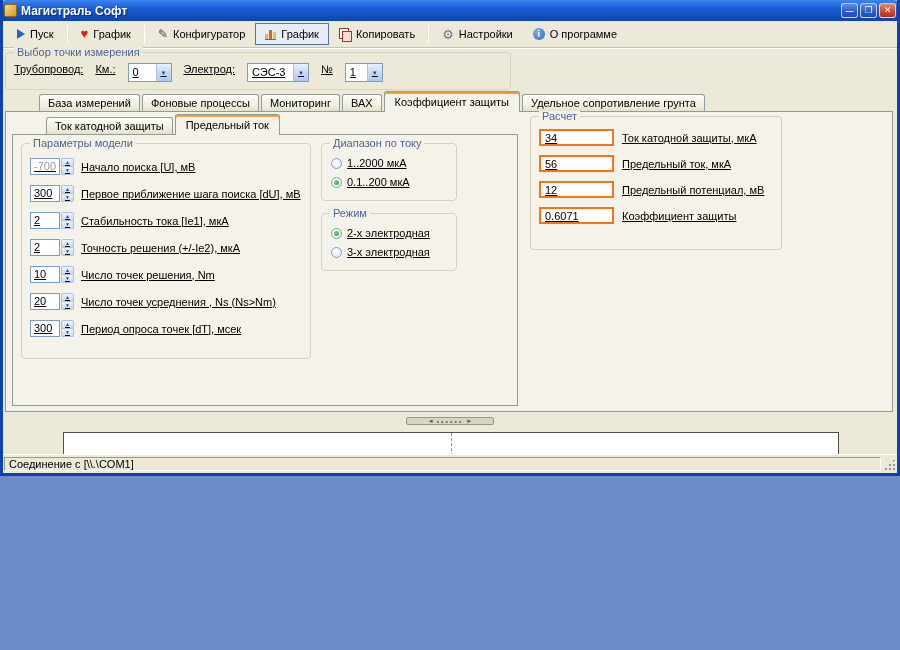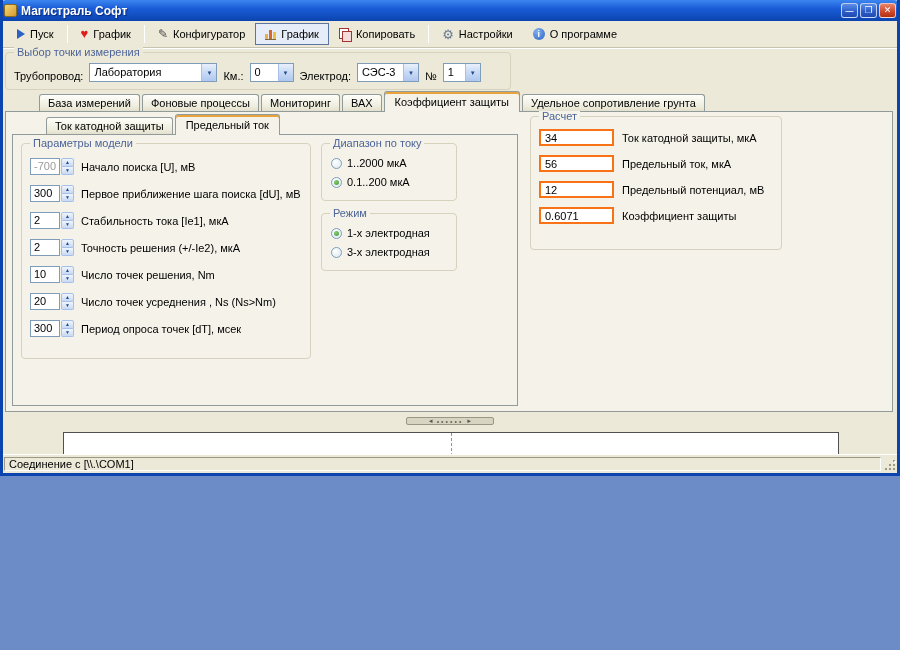--- a/index.html
+++ b/index.html
@@ -38,25 +38,25 @@
   .icon-copy{position:relative;width:12px;height:12px;}
   .icon-copy::before,.icon-copy::after{content:"";position:absolute;width:8px;height:9px;background:#fff;border:1px solid #A23333;}
   .icon-copy::before{left:0;top:0;}
   .icon-copy::after{left:3px;top:3px;background:#F6DBDB;}
   .icon-gear{color:#6A7B93;font-size:13px;line-height:13px;}
   .icon-info{width:12px;height:12px;border-radius:50%;background:radial-gradient(circle at 35% 30%,#7FB0F0,#2B63C2);
     color:#fff;font-size:9px;font-weight:bold;text-align:center;line-height:12px;}
   
   .client{position:absolute;left:0;top:48px;width:894px;height:579px;}
   
-  .groupbox{position:absolute;border:1px solid #D6D2BE;border-radius:4px;}
+  .groupbox{position:absolute;border:1px solid #D6D2BE;border-radius:4px;text-decoration:underline;}
   .gb-title{position:absolute;top:-7px;left:8px;padding:0 3px;font-size:11px;color:var(--group_caption,#4C6498);background:var(--page_bg,#F5F3E9);white-space:nowrap;}
   .gb-title.on-window{background:var(--window_bg,#ECE9D8);}
   
-  .sel-row{display:flex;align-items:flex-end;gap:6px;margin:10px 0 0 8px;font-size:11px;}
+  .sel-row{display:flex;align-items:flex-start;gap:12px;margin:10px 0 0 8px;font-size:11px;}
   .combo{display:flex;height:19px;border:1px solid #7F9DB9;background:#fff;}
   .combo .val{padding:2px 4px;font-size:11px;flex:1;white-space:nowrap;overflow:hidden;}
   .combo .btn{width:15px;display:flex;align-items:center;justify-content:center;font-size:6px;color:#234B8D;
     background:linear-gradient(180deg,#E8F0FC,#CBDCF5 45%,#AFC8F0);border-left:1px solid #A8C0E8;border-radius:0 1px 1px 0;}
   
   .tabs{position:absolute;display:flex;align-items:flex-end;z-index:2;margin-left:34px;}
   .tab{padding:2px 8px 2px 8px;font-size:11px;border:1px solid var(--border,#919B9C);border-bottom:none;
     border-radius:3px 3px 0 0;background:linear-gradient(180deg,#FEFEFA,#EFEDDE 70%,#E3E0CC);margin-right:2px;white-space:nowrap;}
   .tab.active{padding:4px 10px;background:var(--page_bg,#F5F3E9);margin-bottom:-1px;
     box-shadow:inset 0 2px 0 var(--tab_accent,#E8A33D);position:relative;z-index:3;}
@@ -153,24 +153,20 @@
       <span>О программе</span>
     </div>
   </div>
 
   <div class="client">
 
     <div class="groupbox" style="left:2px;top:4px;width:506px;height:38px;">
       <span class="gb-title on-window">Выбор точки измерения</span>
       <div class="sel-row">
         <span>Трубопровод:</span>
-        <div class="combo" style="width:128px;">
-          <span class="val">Лаборатория</span>
-          <span class="btn">▼</span>
-        </div>
         <span>Км.:</span>
         <div class="combo" style="width:44px;">
           <span class="val">0</span>
           <span class="btn">▼</span>
         </div>
         <span>Электрод:</span>
         <div class="combo" style="width:62px;">
           <span class="val">СЭС-3</span>
           <span class="btn">▼</span>
         </div>
@@ -288,21 +284,21 @@
               <span>0.1..200 мкА</span>
             </div>
           </div>
         </div>
 
         <div class="groupbox" style="left:308px;top:78px;width:136px;height:58px;">
           <span class="gb-title">Режим</span>
           <div style="padding-top:10px;">
             <div class="opt">
               <span class="radio checked"></span>
-              <span>1-х электродная</span>
+              <span>2-х электродная</span>
             </div>
             <div class="opt">
               <span class="radio"></span>
               <span>3-х электродная</span>
             </div>
           </div>
         </div>
       </div>
 
       <div class="groupbox" style="left:524px;top:4px;width:252px;height:134px;">

